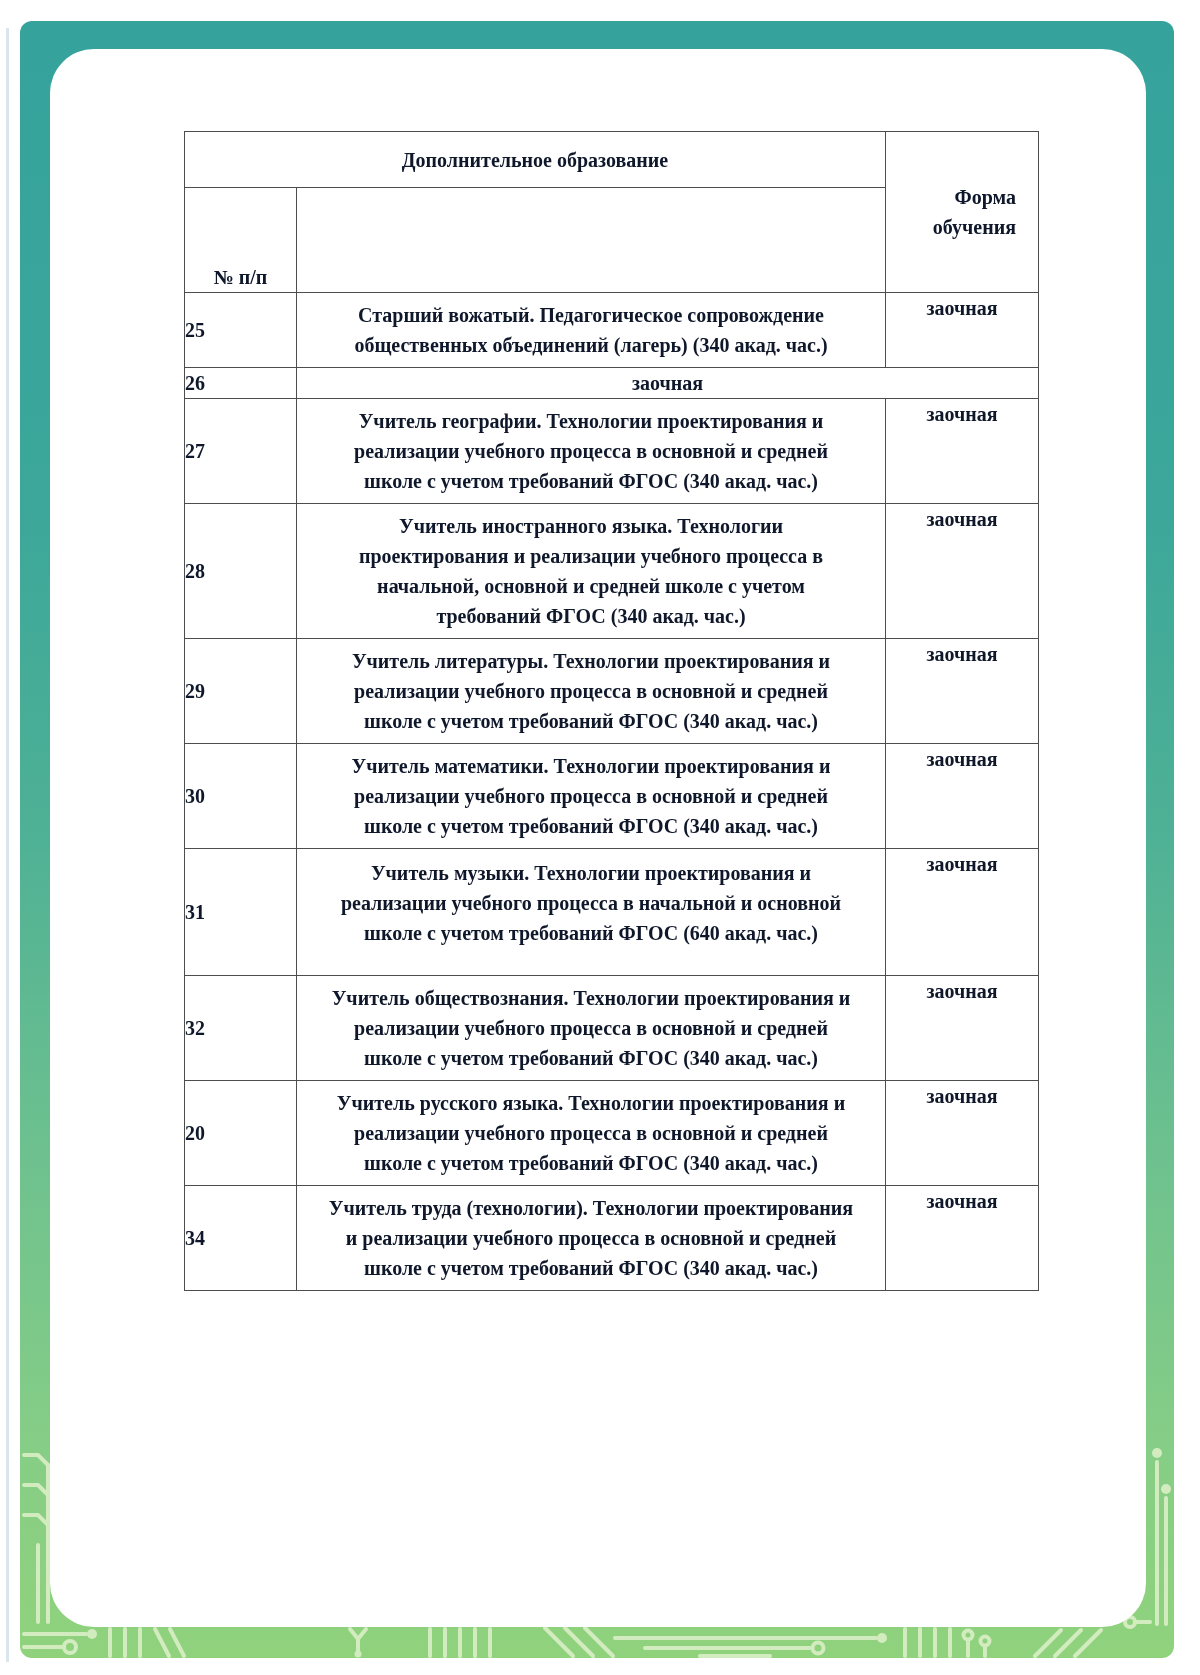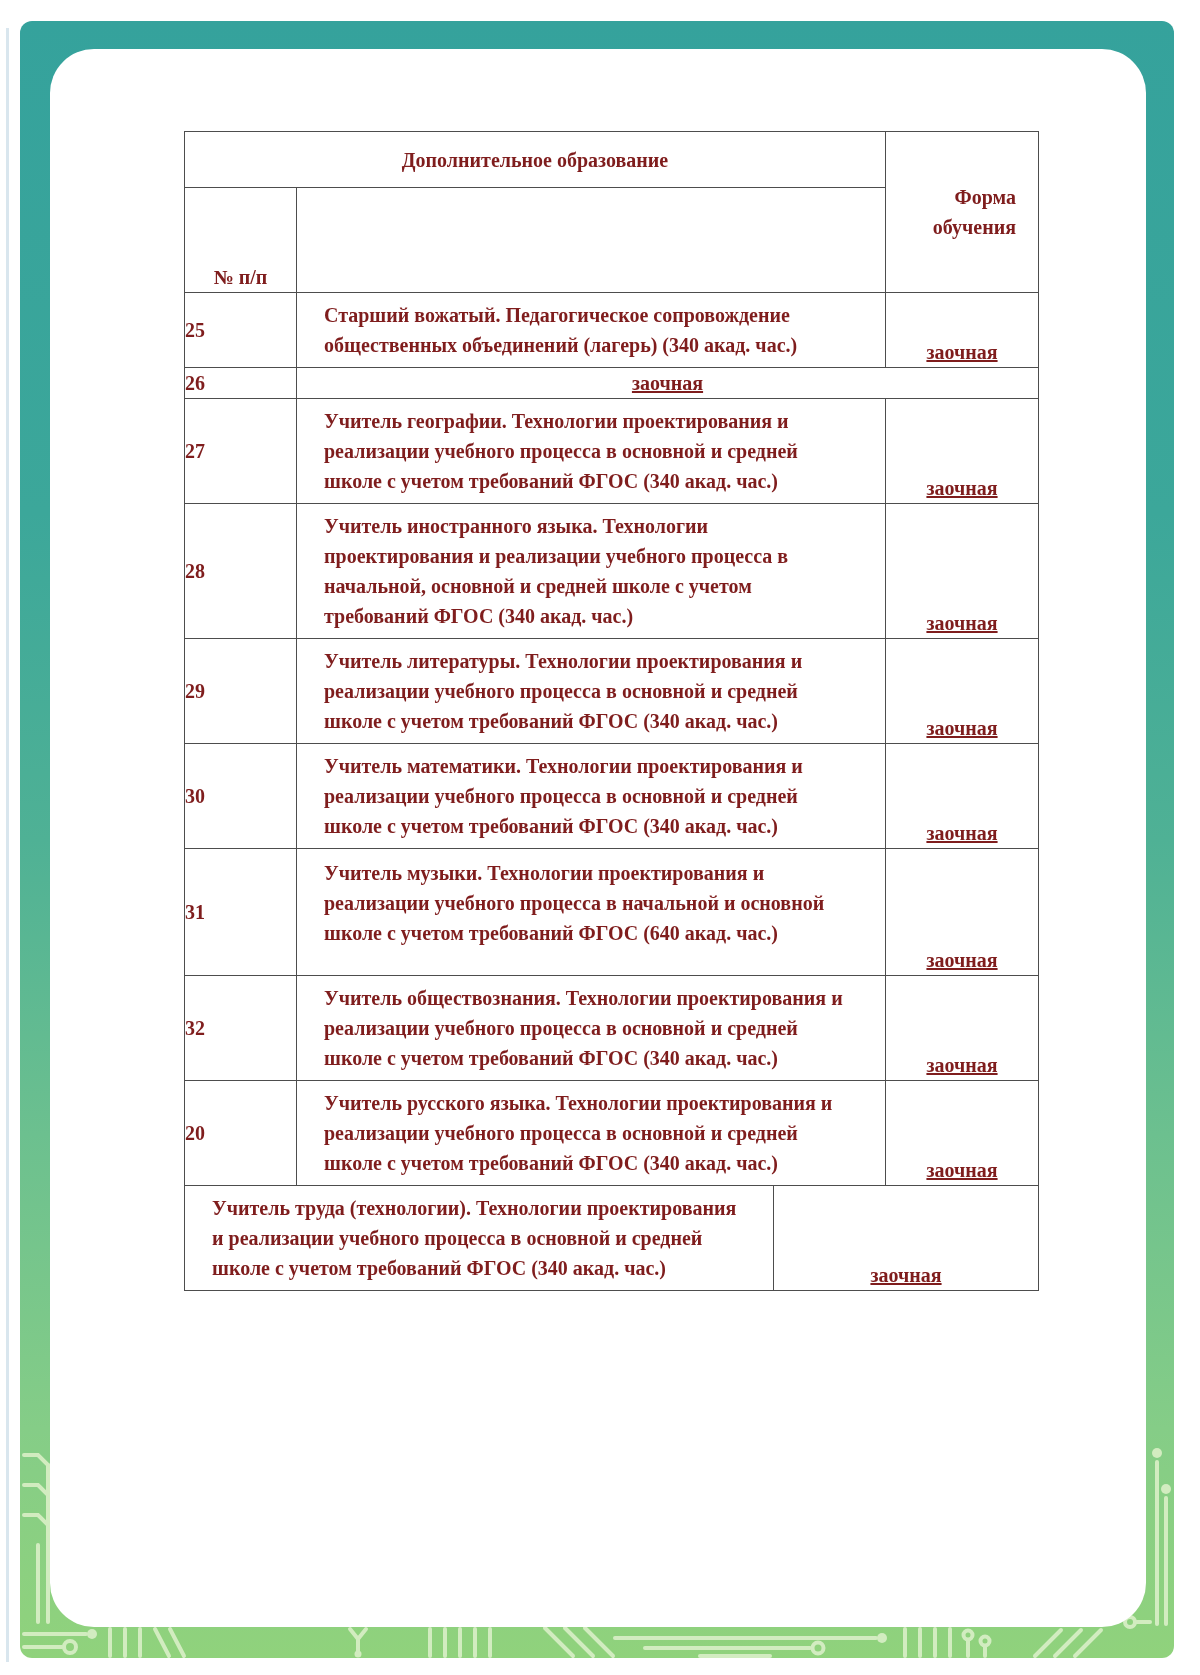--- a/index.html
+++ b/index.html
@@ -20,36 +20,36 @@
   }
   .paper{
     position:absolute;left:50px;top:49px;width:1096px;height:1578px;
     background:#ffffff;border-radius:44px;
   }
   .circuit{position:absolute;left:0;top:0;width:1200px;height:1675px;pointer-events:none;}
   
   .tbl{
     position:absolute;left:184px;top:131px;width:855px;
     border:1.4px solid #4d4d4d;box-sizing:border-box;
-    color:#7f1d1d;font-weight:bold;font-size:20px;line-height:30px;
+    color:#0f172a;font-weight:bold;font-size:20px;line-height:30px;
   }
   .hdr{display:flex;border-bottom:1px solid #4d4d4d;}
   .hdr-left{width:700px;border-right:1px solid #4d4d4d;display:flex;flex-direction:column;}
   .hdr-group{height:55px;display:flex;align-items:center;justify-content:center;
     border-bottom:1px solid #4d4d4d;}
   .hdr-sub{display:flex;min-height:104px;}
   .h-num{width:111px;border-right:1px solid #4d4d4d;display:flex;align-items:flex-end;justify-content:center;}
   .h-prog{flex:1;display:flex;align-items:center;justify-content:center;text-align:center;padding:6px 24px;}
   .h-form{flex:1;display:flex;align-items:center;justify-content:center;text-align:right;padding:0 22px;}
   .table-row{display:flex;border-bottom:1px solid #4d4d4d;}
   .rows .table-row:last-child{border-bottom:none;}
   .cell-num{width:111px;border-right:1px solid #4d4d4d;display:flex;align-items:center;flex:none;}
   .cell-prog{width:588px;border-right:1px solid #4d4d4d;display:flex;align-items:center;justify-content:center;
-    padding:7px 27px;box-sizing:content-box;flex:none;width:534px;}
-  .cell-form{flex:1;display:flex;align-items:flex-end;justify-content:center;text-align:center;text-decoration:underline;}
+    text-align:center;padding:7px 27px;box-sizing:content-box;flex:none;width:534px;}
+  .cell-form{flex:1;display:flex;align-items:flex-start;justify-content:center;text-align:center;}
   
   .rows .table-row:nth-child(7){height:126px;overflow:hidden;}
   .rows .table-row:nth-child(7) .cell-prog{align-items:flex-start;padding-top:9px;}
 </style>
 </head>
 <body>
 
 <div class="canvas">
 
   <div class="scan-edge"></div>
@@ -234,20 +234,23 @@
       </div>
       <div class="cell-prog">
         <span>Учитель русского языка. Технологии проектирования и реализации учебного процесса в основной и средней школе с учетом требований ФГОС (340 акад. час.)</span>
       </div>
       <div class="cell-form">
         <span>заочная</span>
       </div>
     </div>
 
     <div class="table-row">
+      <div class="cell-num">
+        <span>34</span>
+      </div>
       <div class="cell-prog">
         <span>Учитель труда (технологии). Технологии проектирования и реализации учебного процесса в основной и средней школе с учетом требований ФГОС (340 акад. час.)</span>
       </div>
       <div class="cell-form">
         <span>заочная</span>
       </div>
     </div>
   </div>
   </div>
 

